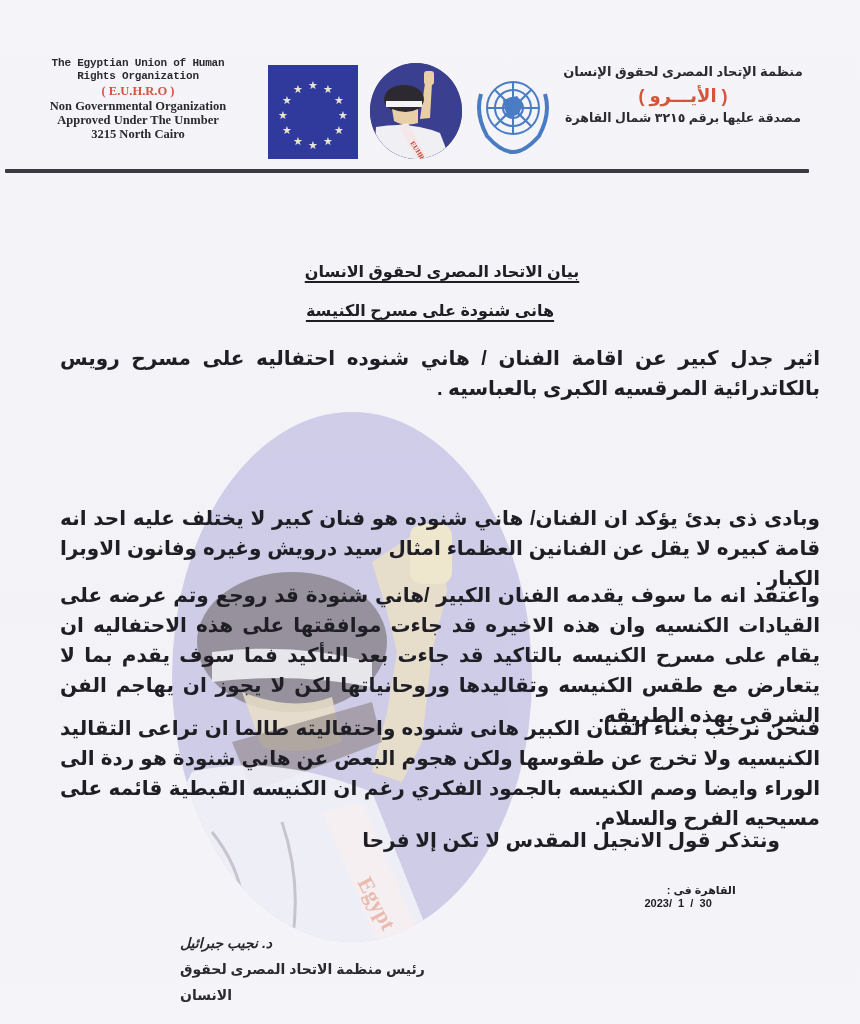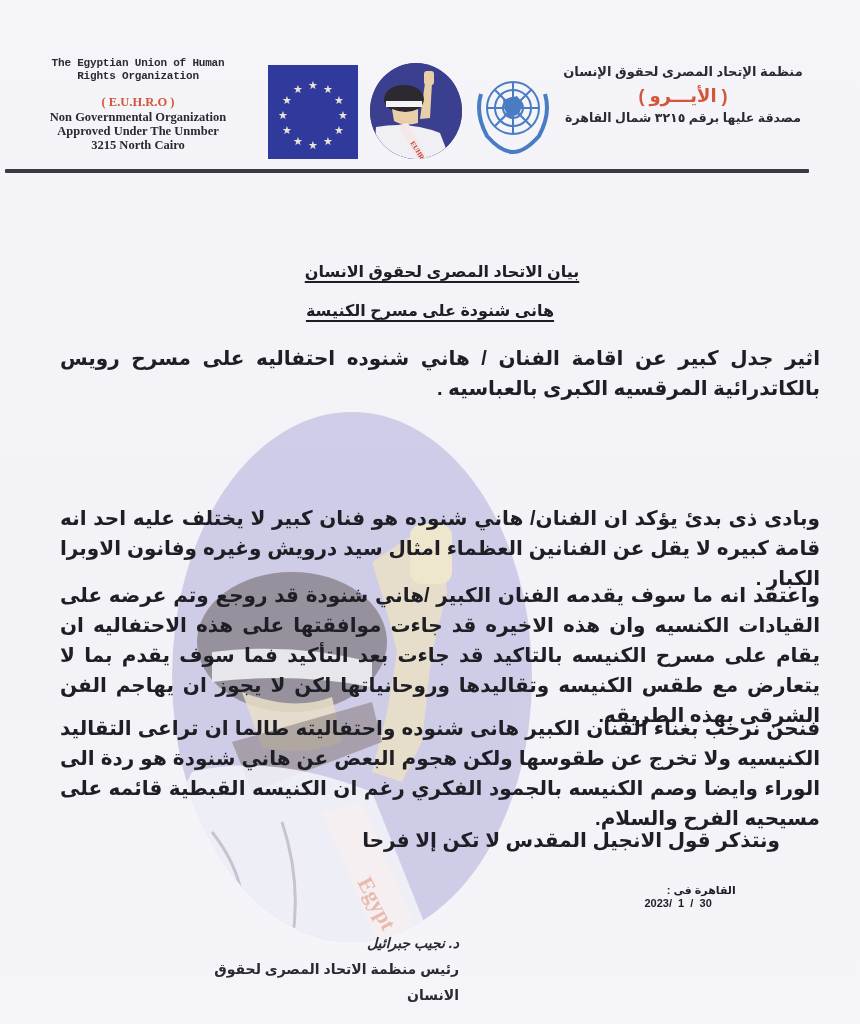--- a/index.html
+++ b/index.html
@@ -34,21 +34,21 @@
       font-weight: bold;
       font-size: 11px;
       color: #2a2a30;
       letter-spacing: -0.2px;
     }
     .header-en .acronym {
       font-family: "Liberation Serif", serif;
       font-weight: bold;
       font-size: 12.5px;
       color: #d4553a;
-      margin-top: 13px;
+      margin-top: 2px;
     }
     .header-en .serif-line {
       font-family: "Liberation Serif", serif;
       font-weight: bold;
       font-size: 12.5px;
       color: #2a2a30;
     }
 
     .header-ar {
       position: absolute;
@@ -189,24 +189,23 @@
       display: inline-block;
       margin-right: 24px;
     }
 
     
     .signature {
       position: absolute;
       left: 180px;
       width: 250px;
       top: 930px;
-      text-align: right;
+      text-align: left;
       direction: rtl;
       line-height: 26px;
-      margin-left: 29px;
     }
     .signature .sig-name {
       font-weight: bold;
       font-style: italic;
       font-size: 14px;
       color: #2a2a30;
     }
     .signature .sig-title {
       font-weight: bold;
       font-size: 14px;

